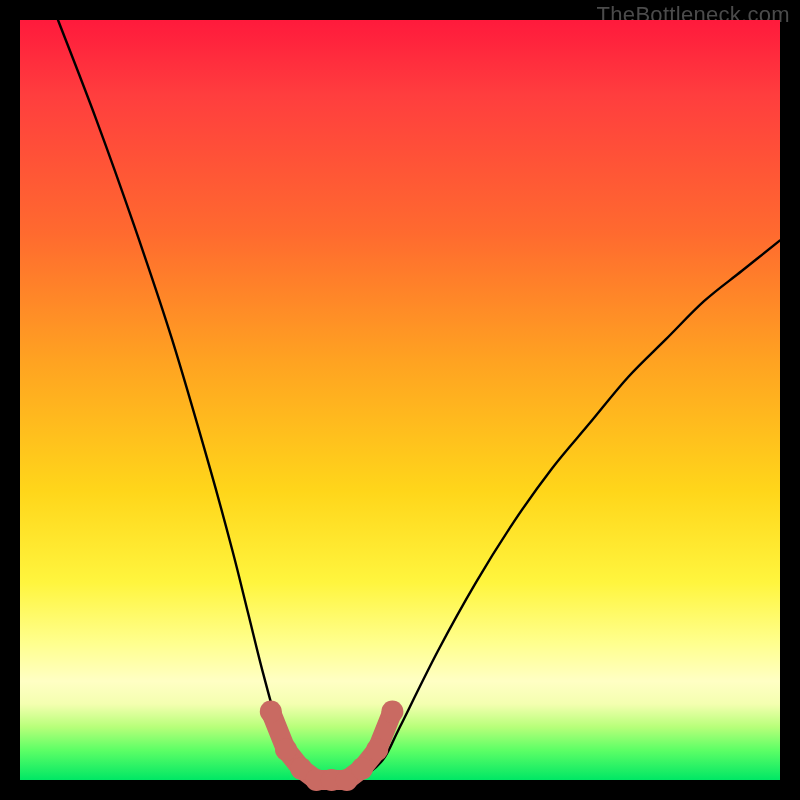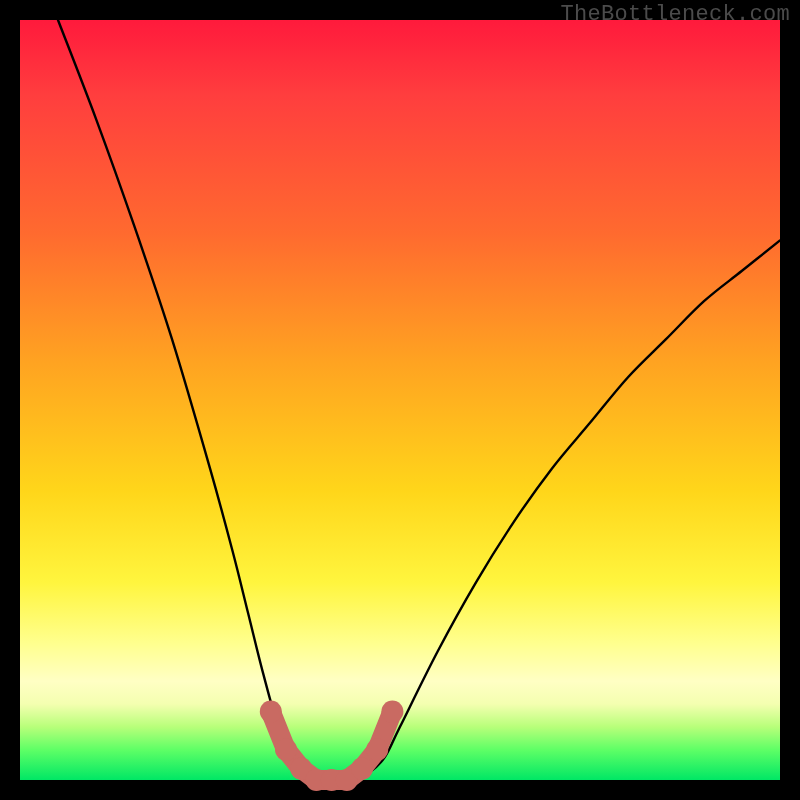--- a/index.html
+++ b/index.html
@@ -11,21 +11,20 @@
     overflow: hidden;
     font-family: Arial, Helvetica, sans-serif;
   }
   .frame {
     position: absolute;
     left: 0;
     top: 0;
     width: 800px;
     height: 576px;
     background: #000000;
-    font-family: Liberation Mono, monospace;
   }
   .plot {
     position: absolute;
     left: 20px;
     top: 20px;
     width: 760px;
     height: 760px;
     
     background: linear-gradient(
       to bottom,

